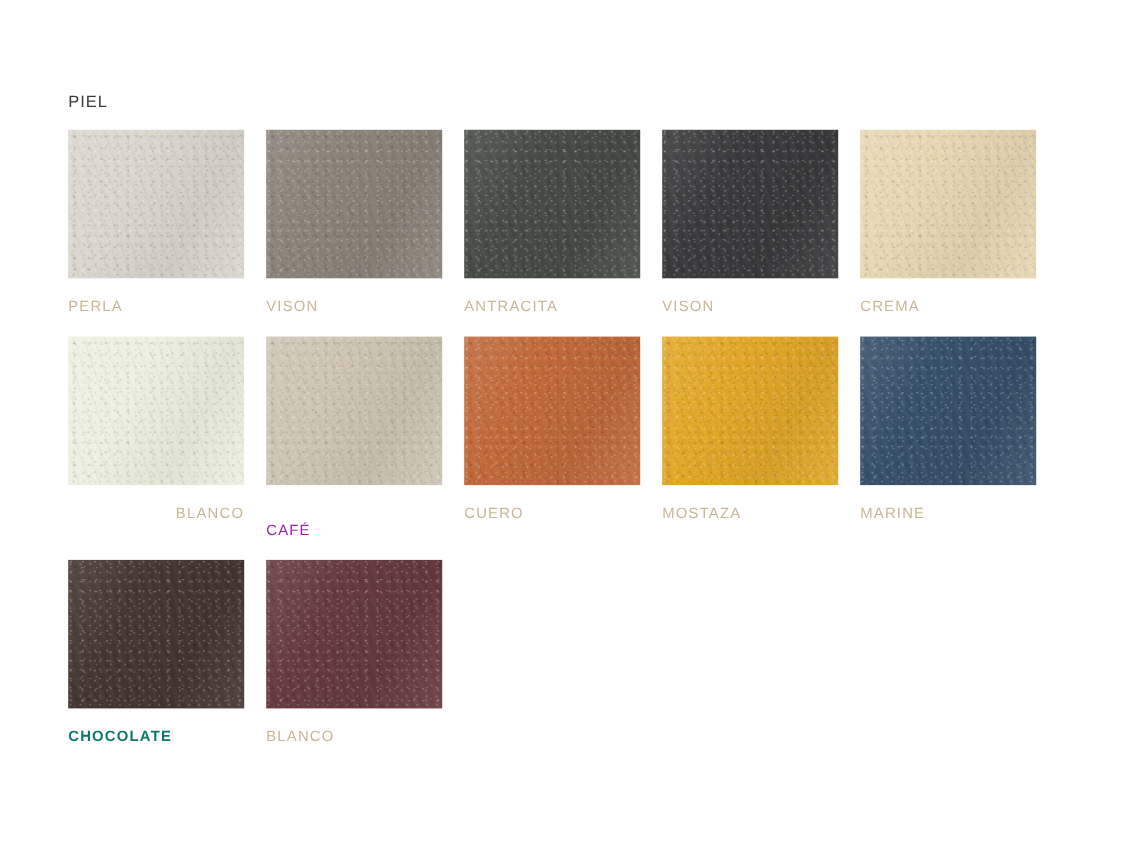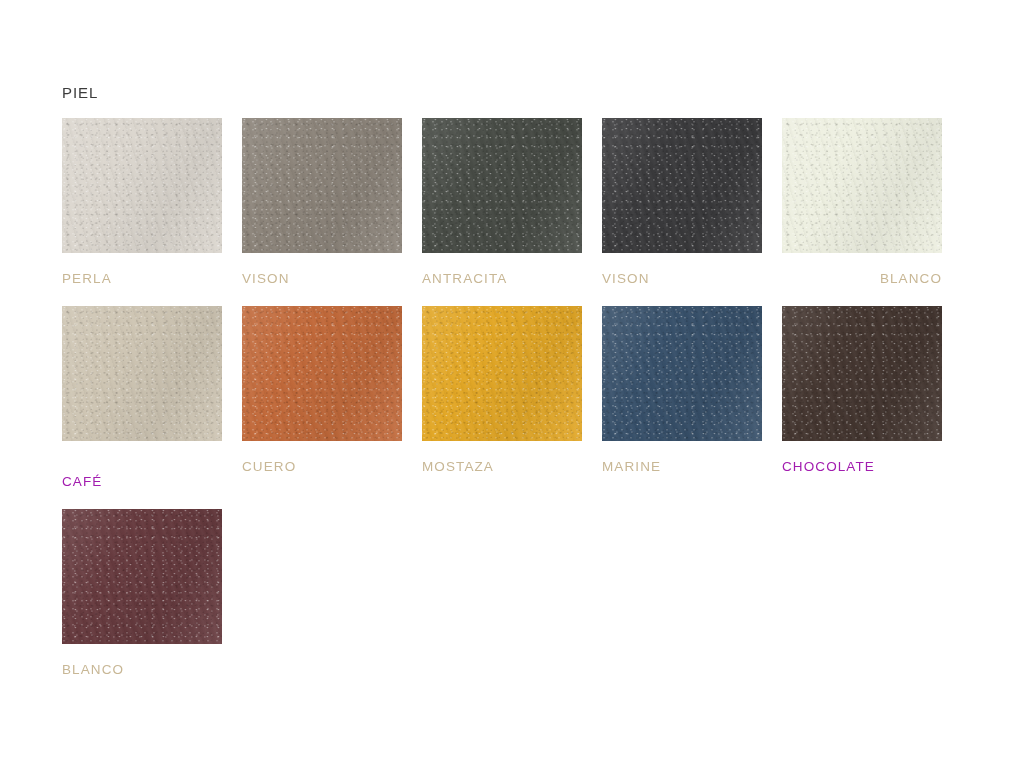--- a/index.html
+++ b/index.html
@@ -126,20 +126,27 @@
         <div class="swatch-label" style="color: rgb(200, 183, 149);">ANTRACITA</div>
       </div>
       <div class="swatch-cell">
         <div class="swatch-chip" style="background-color: rgb(58, 58, 60);">
           <div class="grain"></div>
           <div class="sheen"></div>
         </div>
         <div class="swatch-label" style="color: rgb(200, 183, 149);">VISON</div>
       </div>
       <div class="swatch-cell">
+        <div class="swatch-chip" style="background-color: rgb(231, 216, 179);">
+          <div class="grain"></div>
+          <div class="sheen"></div>
+        </div>
+        <div class="swatch-label" style="color: rgb(200, 183, 149);">CREMA</div>
+      </div>
+      <div class="swatch-cell">
         <div class="swatch-chip" style="background-color: rgb(238, 240, 225);">
           <div class="grain"></div>
           <div class="sheen"></div>
         </div>
         <div class="swatch-label" style="color: rgb(200, 183, 149); text-align: right;">BLANCO</div>
       </div>
       <div class="swatch-cell">
         <div class="swatch-chip" style="background-color: rgb(206, 197, 179);">
           <div class="grain"></div>
           <div class="sheen"></div>
@@ -165,21 +172,21 @@
           <div class="grain"></div>
           <div class="sheen"></div>
         </div>
         <div class="swatch-label" style="color: rgb(200, 183, 149);">MARINE</div>
       </div>
       <div class="swatch-cell">
         <div class="swatch-chip" style="background-color: rgb(68, 54, 48);">
           <div class="grain"></div>
           <div class="sheen"></div>
         </div>
-        <div class="swatch-label" style="color: #a21caf;">CHOCOLATE</div>
+        <div class="swatch-label" style="color: #0f766e; font-weight: bold;">CHOCOLATE</div>
       </div>
       <div class="swatch-cell">
         <div class="swatch-chip" style="background-color: rgb(102, 58, 62);">
           <div class="grain"></div>
           <div class="sheen"></div>
         </div>
         <div class="swatch-label" style="color: rgb(200, 183, 149);">BLANCO</div>
       </div>
     </div>
 

